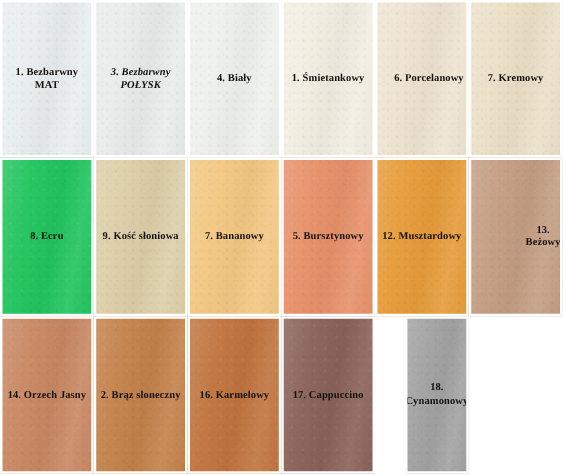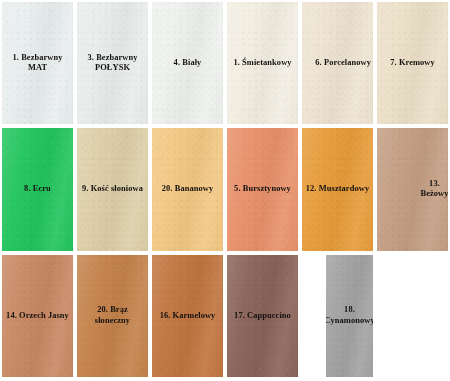--- a/index.html
+++ b/index.html
@@ -75,21 +75,21 @@
 <div id="swatch-grid" style="background: rgb(255, 255, 255); grid-template-columns: repeat(6, 1fr); grid-template-rows: repeat(3, 1fr);">
     <div class="swatch-cell" style="background: rgb(233, 238, 238);">
       <div class="grain"></div>
       <div class="sheen"></div>
       <div class="swatch-label" style="color: rgb(20, 17, 15);">1. Bezbarwny
 MAT</div>
     </div>
     <div class="swatch-cell" style="background: rgb(232, 237, 235);">
       <div class="grain"></div>
       <div class="sheen"></div>
-      <div class="swatch-label" style="color: rgb(20, 17, 15);">3. Bezbarwny
+      <div class="swatch-label" style="color: rgb(20, 17, 15); font-style: italic;">3. Bezbarwny
 POŁYSK</div>
     </div>
     <div class="swatch-cell" style="background: rgb(238, 241, 238);">
       <div class="grain"></div>
       <div class="sheen"></div>
       <div class="swatch-label" style="color: rgb(20, 17, 15);">4. Biały</div>
     </div>
     <div class="swatch-cell" style="background: rgb(242, 238, 226);">
       <div class="grain"></div>
       <div class="sheen"></div>
@@ -111,21 +111,21 @@
       <div class="swatch-label" style="color: rgb(20, 17, 15);">8. Ecru</div>
     </div>
     <div class="swatch-cell" style="background: rgb(221, 207, 168);">
       <div class="grain"></div>
       <div class="sheen"></div>
       <div class="swatch-label" style="color: rgb(20, 17, 15);">9. Kość słoniowa</div>
     </div>
     <div class="swatch-cell" style="background: rgb(243, 200, 131);">
       <div class="grain"></div>
       <div class="sheen"></div>
-      <div class="swatch-label" style="color: rgb(20, 17, 15);">20. Bananowy</div>
+      <div class="swatch-label" style="color: rgb(20, 17, 15);">7. Bananowy</div>
     </div>
     <div class="swatch-cell" style="background: rgb(232, 145, 106);">
       <div class="grain"></div>
       <div class="sheen"></div>
       <div class="swatch-label" style="color: rgb(20, 17, 15);">5. Bursztynowy</div>
     </div>
     <div class="swatch-cell" style="background: rgb(231, 156, 58);">
       <div class="grain"></div>
       <div class="sheen"></div>
       <div class="swatch-label" style="color: rgb(20, 17, 15);">12. Musztardowy</div>
@@ -136,21 +136,21 @@
       <div class="swatch-label" style="color: rgb(20, 17, 15);">13. Beżowy</div>
     </div>
     <div class="swatch-cell" style="background: rgb(201, 136, 99);">
       <div class="grain"></div>
       <div class="sheen"></div>
       <div class="swatch-label" style="color: rgb(20, 17, 15);">14. Orzech Jasny</div>
     </div>
     <div class="swatch-cell" style="background: rgb(196, 130, 75);">
       <div class="grain"></div>
       <div class="sheen"></div>
-      <div class="swatch-label" style="color: rgb(20, 17, 15);">20. Brąz słoneczny</div>
+      <div class="swatch-label" style="color: rgb(20, 17, 15);">2. Brąz słoneczny</div>
     </div>
     <div class="swatch-cell" style="background: rgb(193, 117, 63);">
       <div class="grain"></div>
       <div class="sheen"></div>
       <div class="swatch-label" style="color: rgb(20, 17, 15);">16. Karmelowy</div>
     </div>
     <div class="swatch-cell" style="background: rgb(138, 99, 89);">
       <div class="grain"></div>
       <div class="sheen"></div>
       <div class="swatch-label" style="color: rgb(20, 17, 15);">17. Cappuccino</div>

